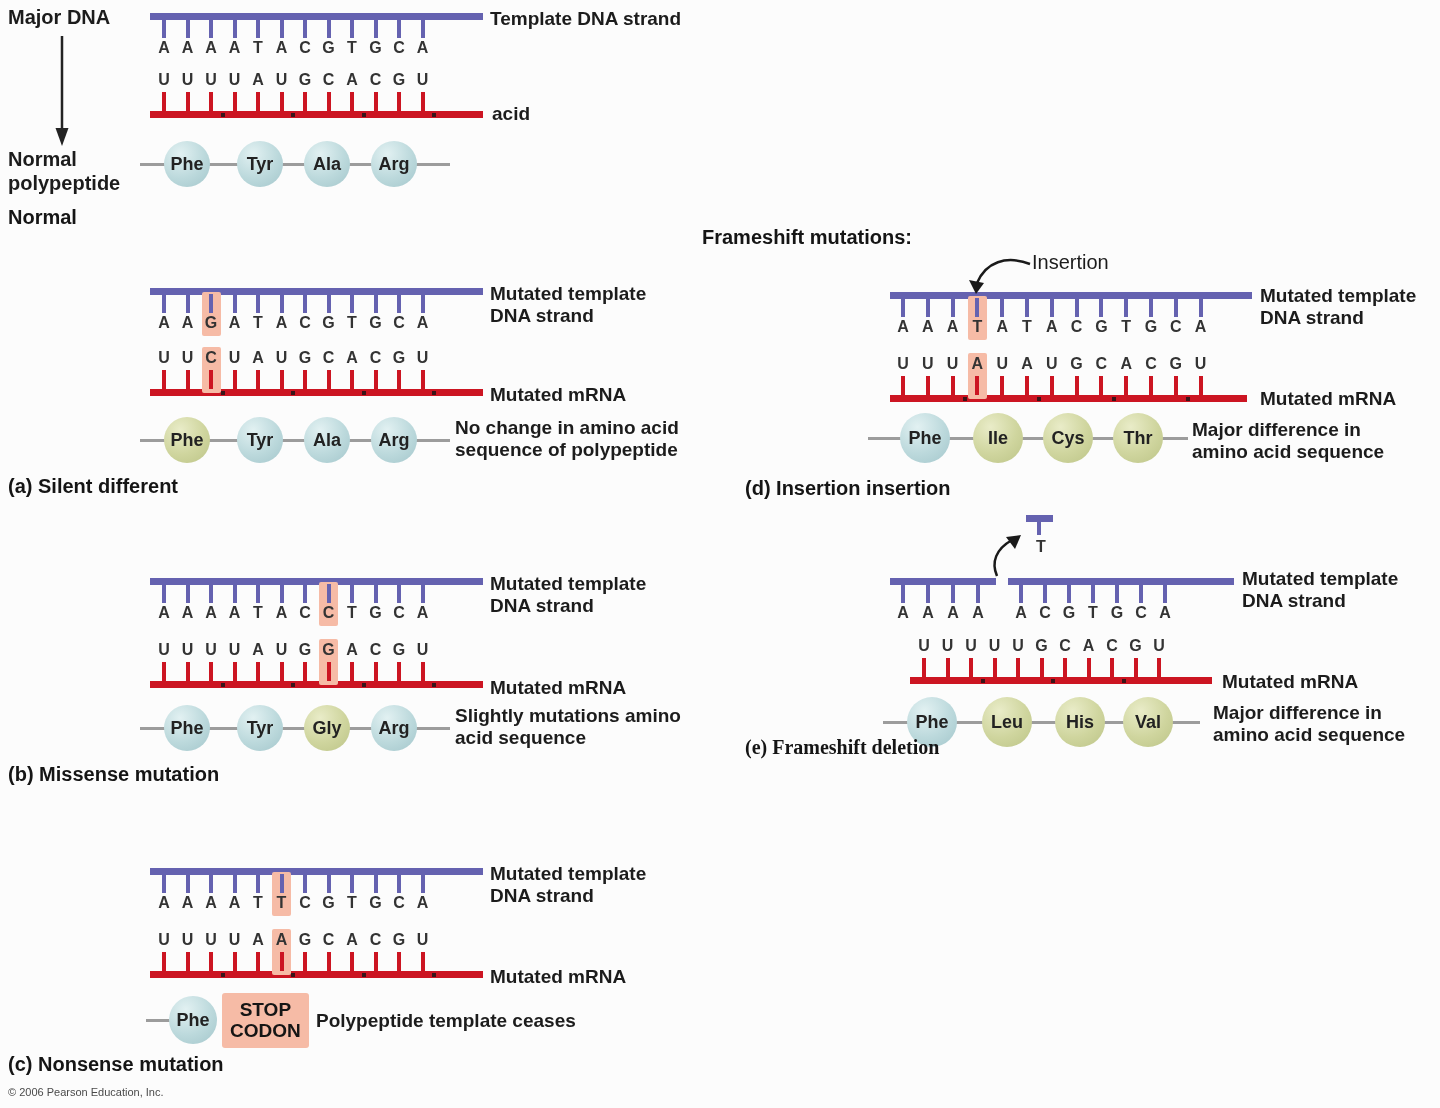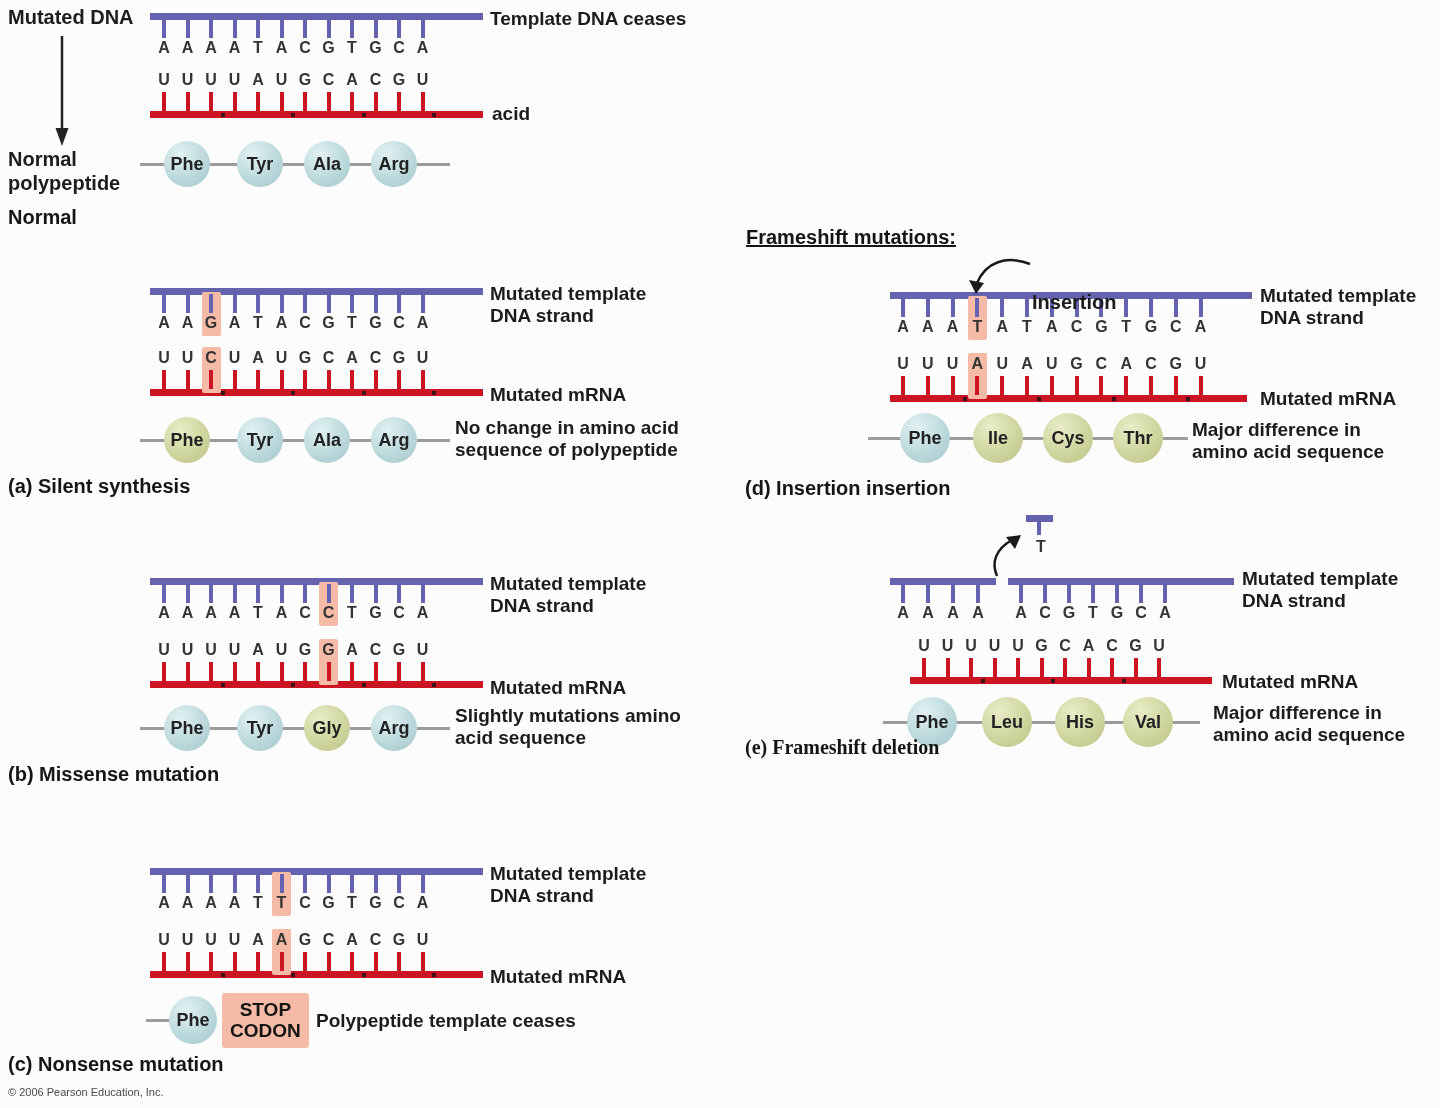--- a/index.html
+++ b/index.html
@@ -395,59 +395,59 @@
     <div class="codon-dot" style="left: 980.75px; top: 678.5px;"></div>
     <div class="codon-dot" style="left: 1051.25px; top: 678.5px;"></div>
     <div class="codon-dot" style="left: 1121.75px; top: 678.5px;"></div>
     <div class="aa-line" style="left: 883px; top: 720.5px; width: 317px;"></div>
     <div class="aa blue" style="left: 932px; top: 722px; width: 50px; height: 50px;">Phe</div>
     <div class="aa olive" style="left: 1007px; top: 722px; width: 50px; height: 50px;">Leu</div>
     <div class="aa olive" style="left: 1080px; top: 722px; width: 50px; height: 50px;">His</div>
     <div class="aa olive" style="left: 1148px; top: 722px; width: 50px; height: 50px;">Val</div>
   </div>
 
-<div class="lbl big" style="left:8px;top:6px;">Mutated DNA</div>
+<div class="lbl big" style="left:8px;top:6px;">Major DNA</div>
 
 <svg style="left:52px;top:36px;" width="22" height="112" viewBox="0 0 22 112">
   <line x1="10" y1="0" x2="10" y2="94" stroke="#232323" stroke-width="2.5"></line>
   <polygon points="3.5,92 16.5,92 10,110" fill="#232323"></polygon>
 </svg>
 
 <div class="lbl big" style="left:8px;top:148px;">Normal
 polypeptide</div>
 <div class="caption" style="left:8px;top:206px;">Normal</div>
-<div class="lbl" style="left:490px;top:8px;">Template DNA ceases</div>
+<div class="lbl" style="left:490px;top:8px;">Template DNA strand</div>
 <div class="lbl" style="left:492px;top:103px;">acid</div>
 
 <div class="lbl" style="left:490px;top:283px;">Mutated template
 DNA strand</div>
 <div class="lbl" style="left:490px;top:384px;">Mutated mRNA</div>
 <div class="lbl" style="left:455px;top:417px;">No change in amino acid
 sequence of polypeptide</div>
-<div class="caption" style="left:8px;top:475px;">(a) Silent synthesis</div>
+<div class="caption" style="left:8px;top:475px;">(a) Silent different</div>
 
 <div class="lbl" style="left:490px;top:573px;">Mutated template
 DNA strand</div>
 <div class="lbl" style="left:490px;top:677px;">Mutated mRNA</div>
 <div class="lbl" style="left:455px;top:705px;">Slightly mutations amino
 acid sequence</div>
 <div class="caption" style="left:8px;top:763px;text-align:center;">(b) Missense mutation</div>
 
 <div class="lbl" style="left:490px;top:863px;">Mutated template
 DNA strand</div>
 <div class="lbl" style="left:490px;top:966px;">Mutated mRNA</div>
 <div class="stop-box" style="left:222px;top:993px;">STOP
 CODON</div>
 <div class="lbl" style="left:316px;top:1010px;">Polypeptide template ceases</div>
 <div class="caption" style="left:8px;top:1053px;">(c) Nonsense mutation</div>
 <div class="copyright" style="left:8px;top:1086px;">© 2006 Pearson Education, Inc.</div>
 
-<div class="caption" style="left:746px;top:226px;text-decoration:underline;">Frameshift mutations:</div>
-
-<div class="lbl big" style="left:1032px;top:251px;font-weight:bold;margin-top:40px;">Insertion</div>
+<div class="caption" style="left:702px;top:226px;">Frameshift mutations:</div>
+
+<div class="lbl big" style="left:1032px;top:251px;font-weight:normal;">Insertion</div>
 <svg style="left:960px;top:254px;" width="72" height="42" viewBox="0 0 72 42">
   <path d="M 70,10 C 46,1 26,8 17,29" fill="none" stroke="#1a1a1a" stroke-width="2.5"></path>
   <polygon points="16,40 9,26 24,29" fill="#1a1a1a"></polygon>
 </svg>
 <div class="lbl" style="left:1260px;top:285px;">Mutated template
 DNA strand</div>
 <div class="lbl" style="left:1260px;top:388px;">Mutated mRNA</div>
 <div class="lbl" style="left:1192px;top:419px;">Major difference in
 amino acid sequence</div>
 <div class="caption" style="left:745px;top:477px;">(d) Insertion insertion</div>

